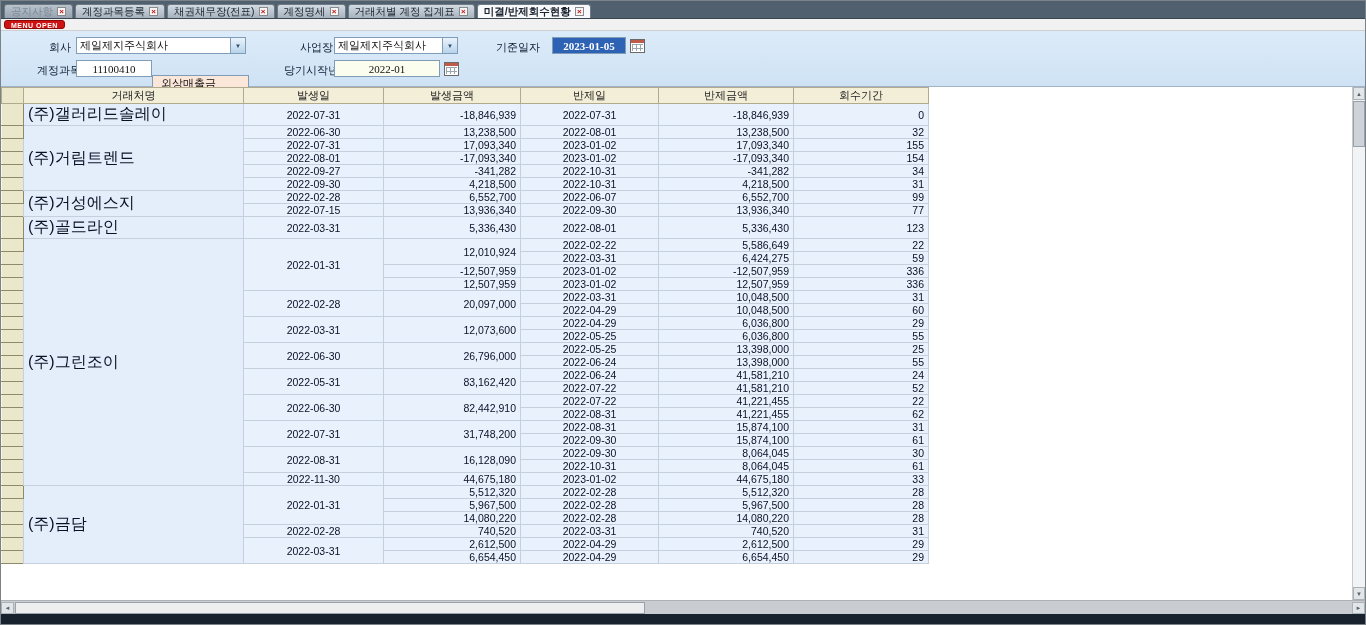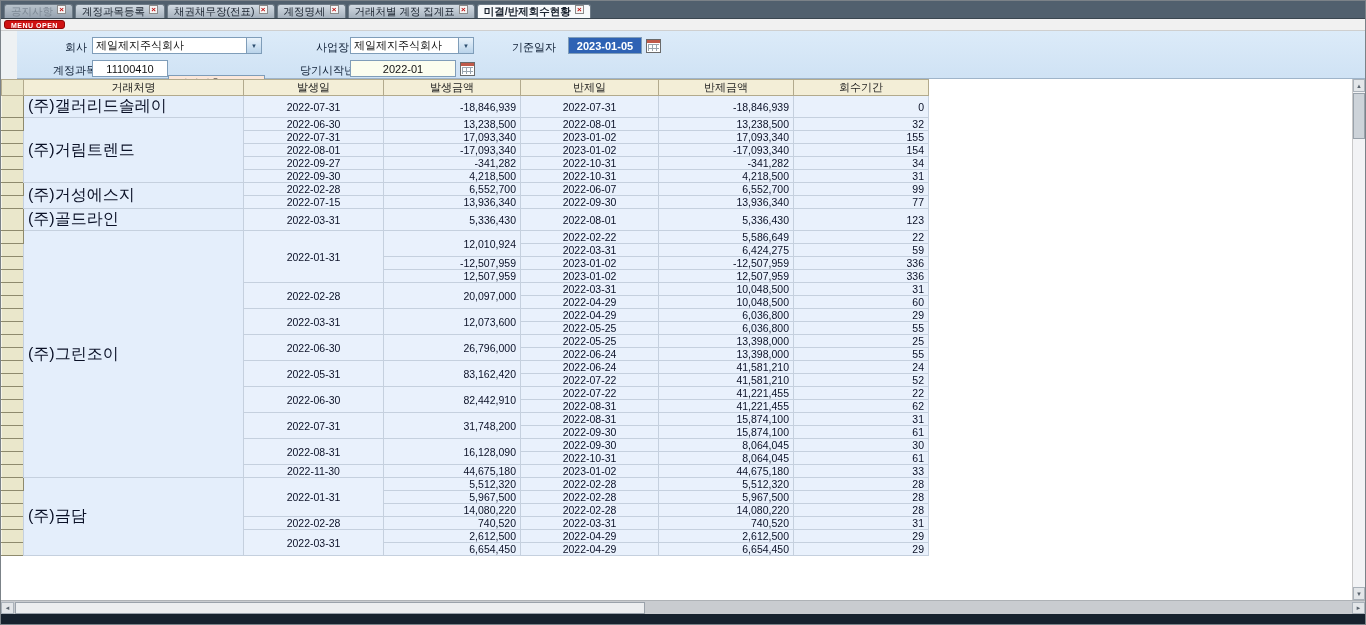--- a/index.html
+++ b/index.html
@@ -2,40 +2,40 @@
 <html><head>
 <meta charset="utf-8">
 <style>
   * { margin:0; padding:0; box-sizing:border-box; }
   html,body { width:1366px; height:625px; overflow:hidden; }
   body { font-family:"Liberation Sans","DejaVu Sans",sans-serif; background:#9aa5ae; }
   .window { position:absolute; inset:0; border:1px solid #7b8288; background:#eef1f3; display:flex; flex-direction:column; }
 
   
   .tabbar { height:18px; background:#51606e; display:flex; align-items:flex-end; padding-left:3px; gap:2px; border-bottom:1px solid #3a4650; }
-  .tab { height:14px; display:flex; gap:4px; padding:0 6px; font-size:10.5px; color:#19222e;
+  .tab { height:14px; display:flex; align-items:center; gap:4px; padding:0 6px; font-size:10.5px; color:#19222e;
          background:linear-gradient(#d3dbe3,#a6b2be); border:1px solid #6d7a86; border-bottom:none; border-radius:3px 3px 0 0; white-space:nowrap; cursor:default; }
   .tab.active { background:#f7f9fb; font-weight:bold; }
   .tab.disabled { color:#7e8a96; background:linear-gradient(#b9c3cc,#96a3b0); }
   .tab .close { width:9px; height:9px; background:#f6f6f6; border:1px solid #8a8a8a; color:#c01010; font-size:8px; line-height:7px; text-align:center; font-weight:bold; }
 
   
   .menurow { height:12px; background:#f1f1f1; border-bottom:1px solid #cfcfcf; display:flex; align-items:center; }
   .menu-open { margin-left:3px; background:#cf1212; color:#fff; font-size:7px; font-weight:bold; letter-spacing:.5px;
                padding:0 6px; height:9px; line-height:9px; border-radius:3px; border:1px solid #8d0808; cursor:pointer; }
 
   
-  .form-area { position:relative; height:48px; background:linear-gradient(#dcebf9,#cfe2f4); border-bottom:1px solid #9fb4c9;margin-left:16px; }
+  .form-area { position:relative; height:56px; background:linear-gradient(#dcebf9,#cfe2f4); border-bottom:1px solid #9fb4c9; }
   .f-label { position:absolute; font-size:11px; color:#0c1c33; }
   .combo { position:absolute; height:17px; background:#fff; border:1px solid #7f9db9; display:flex; align-items:center; font-size:11px; color:#111;gap:8px; }
   .combo .val { padding-left:3px; flex:1; overflow:hidden; white-space:nowrap; }
   .combo .arrow { width:15px; height:100%; background:linear-gradient(#eaf3fb,#b9d3ea); border-left:1px solid #7f9db9; font-size:6px; color:#2c4d6e;
                   display:flex; align-items:center; justify-content:center; }
   .f-input { position:absolute; height:17px; border:1px solid #7f9db9; font-size:11px; font-family:"Liberation Sans","DejaVu Sans",sans-serif; color:#111; background:#fff; }
-  .f-input.center { text-align:center; }
+  .f-input.center { text-align:center;font-family:Liberation Serif, serif; }
   .f-input.selected { background:#2e62b4; color:#fff; font-weight:bold; }
   .f-input.pink { background:#fbe7da; padding-left:8px; }
   .f-input.cream { background:#fbfdef; }
   .cal-icon { position:absolute; width:15px; height:14px; border:1px solid #6a6a6a; background:#fff; cursor:pointer; }
   .cal-icon::before { content:""; position:absolute; left:0; right:0; top:0; height:3px; background:#c05a4a; }
   .cal-icon::after { content:""; position:absolute; left:1px; right:1px; top:4px; bottom:1px;
       background-image:repeating-linear-gradient(to right,#9aa5ae 0 1px,transparent 1px 4px),
                        repeating-linear-gradient(to bottom,#9aa5ae 0 1px,transparent 1px 4px); }
 
   

